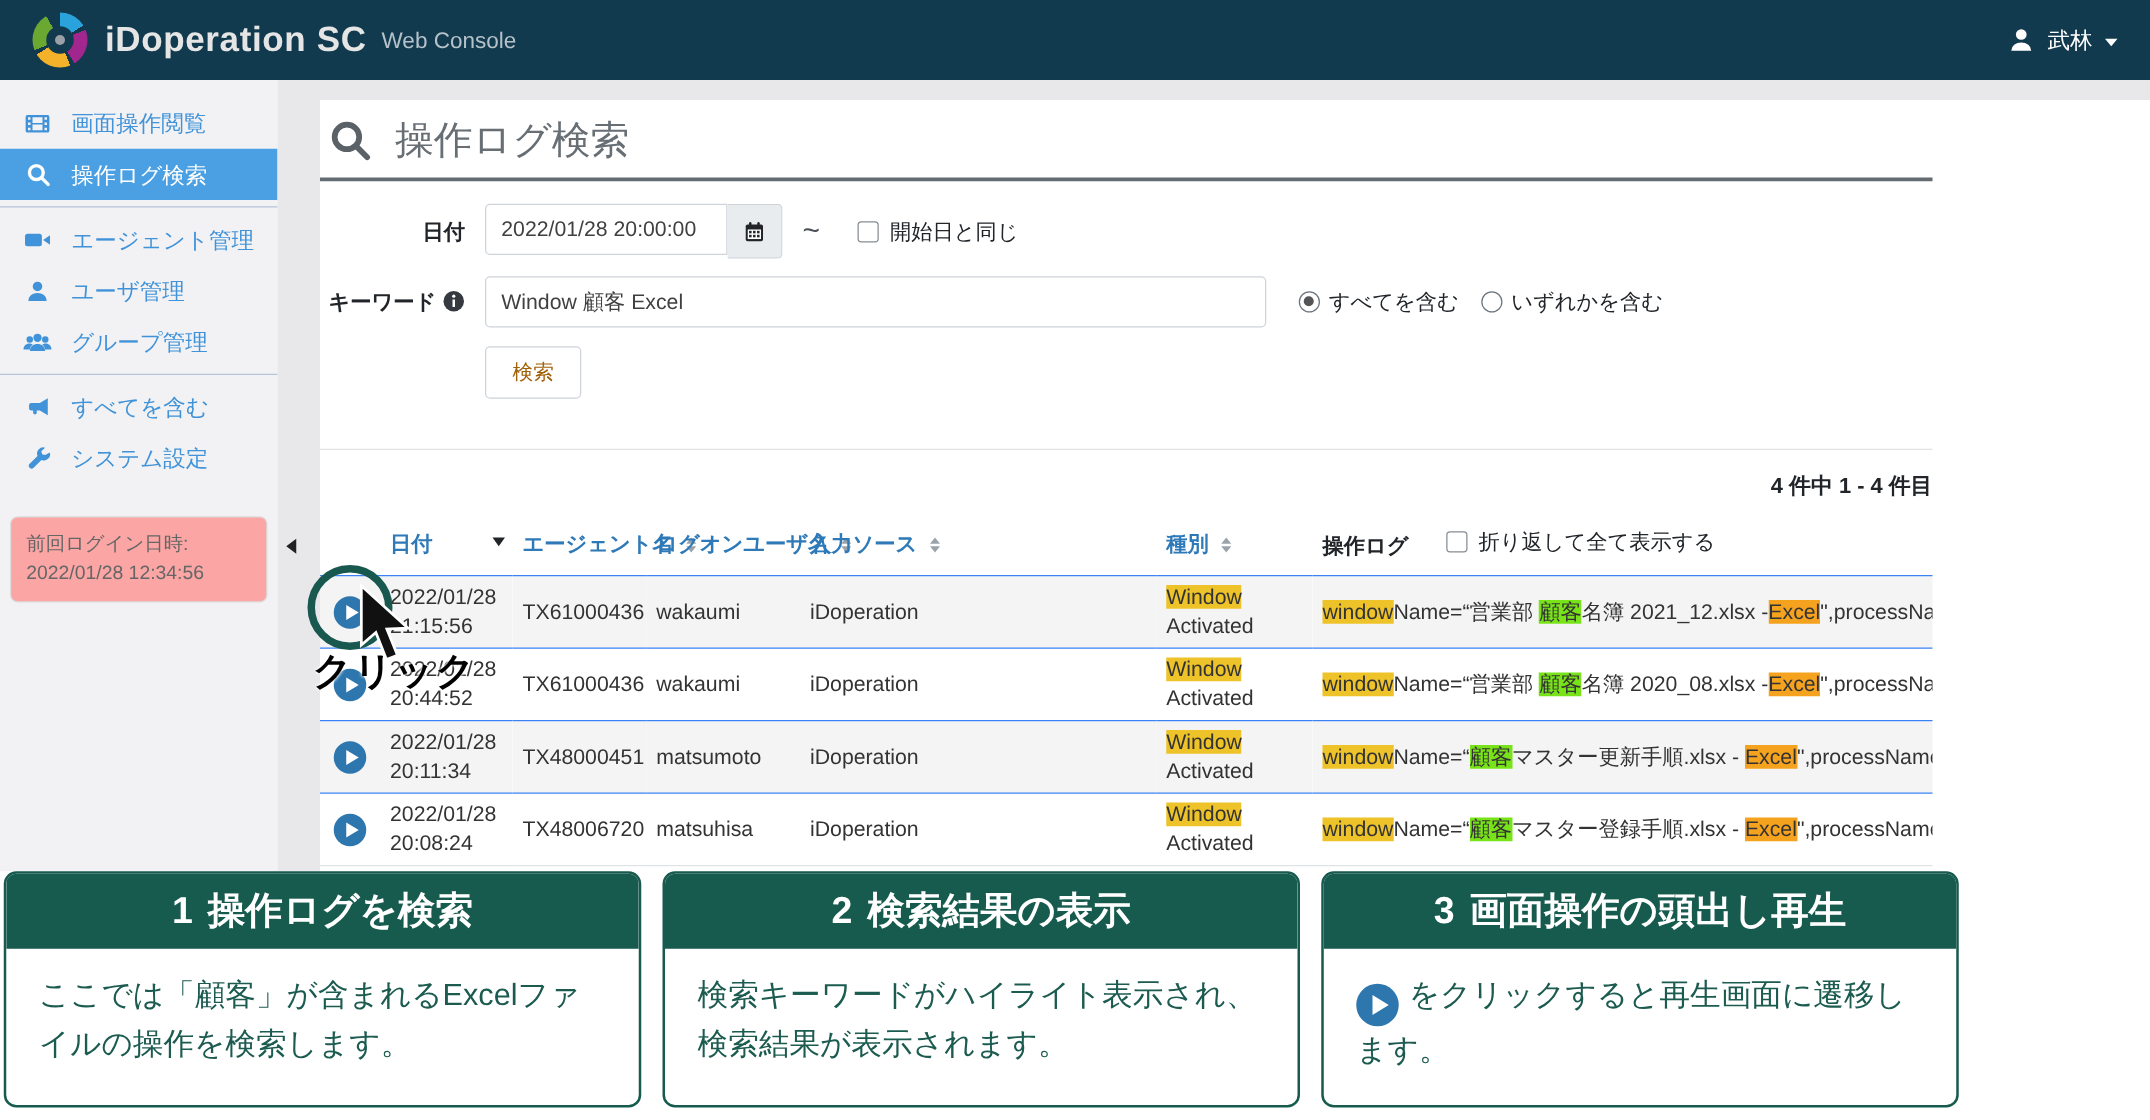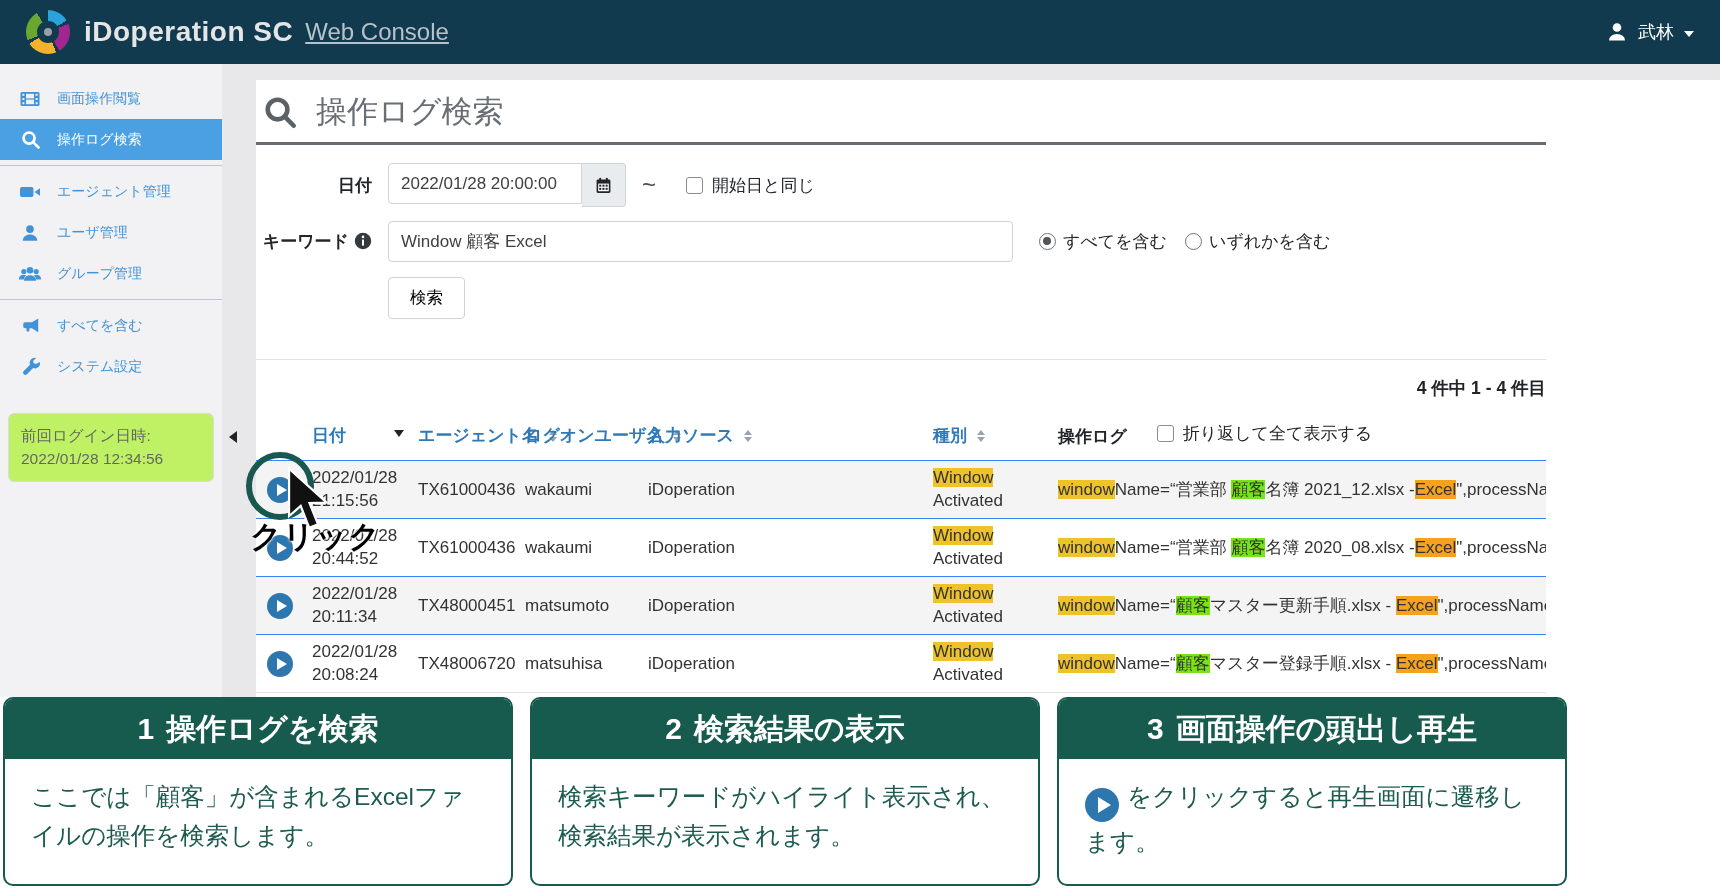--- a/index.html
+++ b/index.html
@@ -7,36 +7,36 @@
        font-family:"Liberation Sans",sans-serif;color:#212529;}
 
   
   .navbar{position:absolute;left:0;top:0;width:1720px;height:64px;background:#113a4e;
           display:flex;align-items:center;padding:0 26px;box-sizing:border-box;}
   .logo-mark{width:44px;height:44px;border-radius:50%;position:relative;flex:0 0 auto;
     background:conic-gradient(#2aa3dc 0 58deg,#113a4e 58deg 68deg,#a1268e 68deg 148deg,#113a4e 148deg 158deg,#f3b229 158deg 238deg,#113a4e 238deg 248deg,#6ba832 248deg 330deg,#113a4e 330deg 360deg);}
   .logo-mark::before{content:"";position:absolute;left:11px;top:11px;width:22px;height:22px;border-radius:50%;background:#113a4e;}
   .logo-mark::after{content:"";position:absolute;left:18px;top:18px;width:8px;height:8px;border-radius:50%;background:#9aa0a6;}
   .brand{color:#e5e5e5;font-size:28px;font-weight:700;margin-left:14px;letter-spacing:.5px;}
-  .brand-suffix{color:#b6c2ca;font-size:24px;font-weight:400;margin-left:12px;text-decoration:underline;}
+  .brand-suffix{color:#b6c2ca;font-size:18px;font-weight:400;margin-left:12px;}
   .nav-user{margin-left:auto;display:flex;align-items:center;gap:10px;color:#fff;font-size:18px;cursor:pointer;}
   .caret-down{width:0;height:0;border-top:6px solid #fff;border-left:5px solid transparent;border-right:5px solid transparent;margin-top:3px;}
 
   
   .sidebar{position:absolute;left:0;top:64px;width:222px;height:633px;background:#f2f2f4;box-sizing:border-box;padding-top:14px;}
   .gutter{position:absolute;left:222px;top:64px;width:34px;height:633px;background:#e8e8ea;}
   .topband{position:absolute;left:256px;top:64px;width:1464px;height:16px;background:#e8e8ea;}
   .collapse-arrow{position:absolute;left:229px;top:431px;width:0;height:0;
      border-right:8px solid #222;border-top:6px solid transparent;border-bottom:6px solid transparent;cursor:pointer;}
   .side-item{height:41px;display:flex;align-items:center;padding-left:18px;gap:15px;
-             color:#4193d9;font-size:14px;cursor:pointer;}
+             color:#4193d9;font-size:18px;cursor:pointer;}
   .side-item.active{background:#4aa0e2;color:#fff;}
   .side-icon{width:24px;height:22px;display:flex;align-items:center;justify-content:center;flex:0 0 auto;}
   .side-divider{border-top:1px solid #b8c4d8;margin:5px 0;}
-  .last-login{position:absolute;left:8px;top:349px;width:206px;box-sizing:border-box;background:#bef264;
+  .last-login{position:absolute;left:8px;top:349px;width:206px;box-sizing:border-box;background:#fca5a5;
       border:1px solid #dcdcdc;border-radius:6px;padding:10px 12px;font-size:15.5px;color:#666;line-height:1.5;}
 
   
   .main{position:absolute;left:256px;top:80px;width:1464px;}
   .page-title-row{display:flex;align-items:center;gap:18px;padding:10px 0 8px 6px;
       border-bottom:3px solid #646b71;width:1290px;box-sizing:border-box;height:65px;}
   .page-title{font-size:31px;color:#676f75;}
 
   .form{margin-top:18px;}
   .form-row{display:flex;align-items:center;height:44px;margin-bottom:12px;}
@@ -50,21 +50,21 @@
            border-radius:0 4px 4px 0;display:flex;align-items:center;justify-content:center;cursor:pointer;box-sizing:border-box;}
   .tilde{margin:0 16px;font-size:24px;color:#495057;}
   .kw-input{width:625px;}
   .check-wrap{display:flex;align-items:center;gap:9px;margin-left:14px;font-size:17px;cursor:pointer;}
   .cb{width:17px;height:17px;border:1.5px solid #878d92;border-radius:3px;background:#fff;box-sizing:border-box;flex:0 0 auto;}
   .radio-group{display:flex;align-items:center;gap:18px;margin-left:26px;font-size:17px;}
   .radio-opt{display:flex;align-items:center;gap:7px;cursor:pointer;}
   .radio{width:17px;height:17px;border:1.5px solid #6c757d;border-radius:50%;background:#fff;box-sizing:border-box;position:relative;flex:0 0 auto;}
   .radio.checked::after{content:"";position:absolute;left:3px;top:3px;width:8px;height:8px;border-radius:50%;background:#555;}
   .search-btn{margin-left:132px;margin-top:2px;padding:9px 21px;border:1px solid #ced4da;border-radius:4px;
-              background:#fff;font-size:16.5px;color:#000000;cursor:pointer;font-family:"Liberation Sans",sans-serif;}
+              background:#fff;font-size:16.5px;color:#a16207;cursor:pointer;font-family:"Liberation Sans",sans-serif;}
   .section-divider{border:none;border-top:1px solid #e1e4e7;width:1290px;margin:40px 0 0 0;}
   .count{width:1290px;text-align:right;font-size:17.5px;font-weight:700;margin-top:16px;height:26px;}
 
   
   table.logs{width:1290px;border-collapse:collapse;font-size:17px;color:#333;margin-top:6px;table-layout:fixed;}
   table.logs th{text-align:left;color:#2e79b8;font-weight:700;padding:14px 8px 12px;vertical-align:middle;position:relative;white-space:nowrap;}
   table.logs th.dark{color:#212529;}
   table.logs td{padding:4px 8px;vertical-align:middle;height:49px;white-space:nowrap;overflow:hidden;}
   tbody tr{border-top:1px solid #3b82f6;}
   tbody tr:last-child{border-bottom:1px solid #e0e3e6;}

